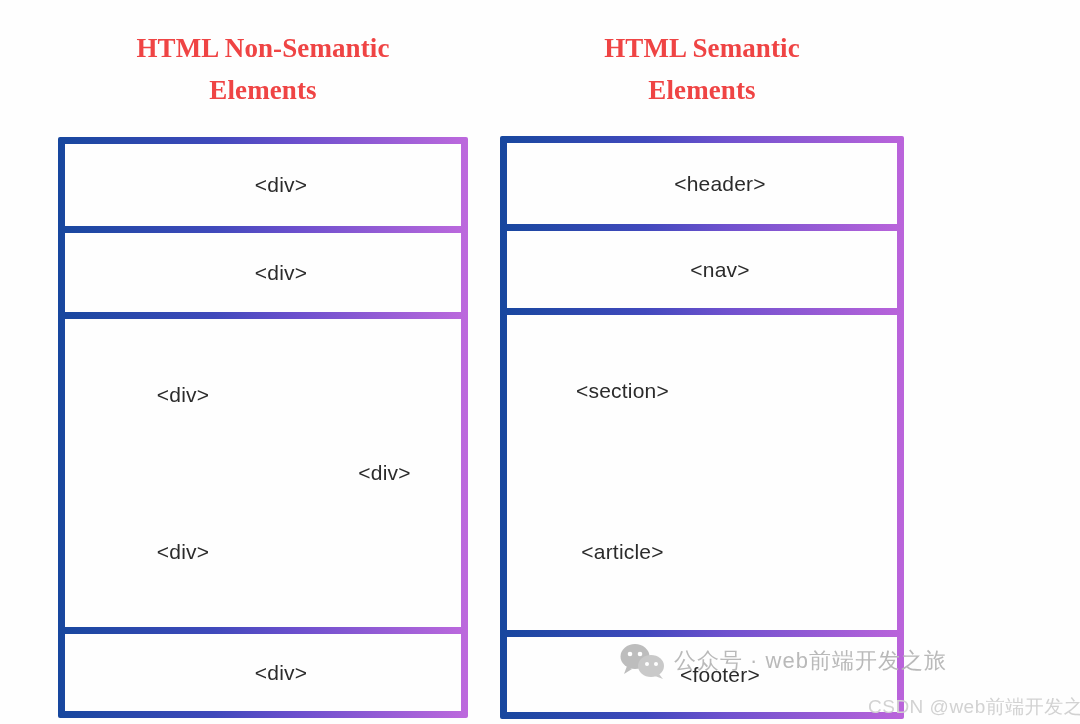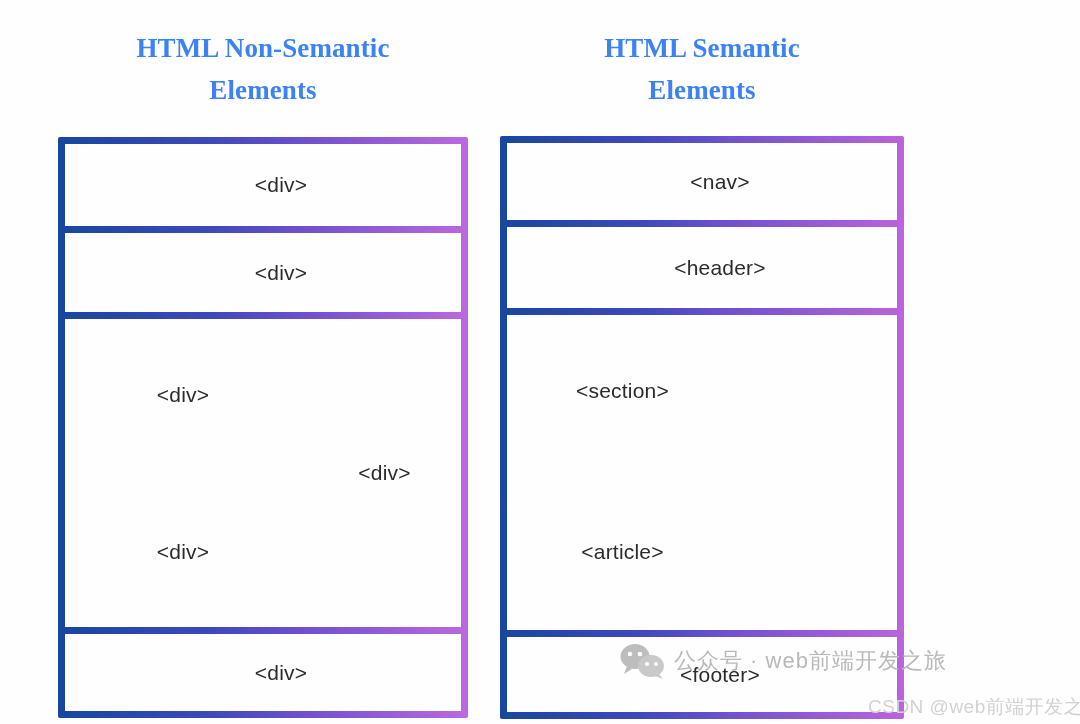--- a/index.html
+++ b/index.html
@@ -23,21 +23,21 @@
   }
 
   
   .title {
     position: absolute;
     text-align: center;
     font-family: "Liberation Serif", serif;
     font-weight: bold;
     font-size: 27px;
     line-height: 1.55;
-    color: #3b82f6;
+    color: #ef4444;
     letter-spacing: 0.1px;
     white-space: pre-line;
   }
   #title-left  { left: 60px;  top: 28px; width: 406px; }
   #title-right { left: 500px; top: 28px; width: 404px; }
 
   
   .diagram {
     position: absolute;
     box-sizing: border-box;
@@ -200,29 +200,29 @@
         </div>
       </div>
 
     </div>
   </div>
 
   <div id="diagram-right" class="diagram">
     <div id="frame-right" class="frame" style="background: linear-gradient(90deg, rgb(23, 71, 158) 0%, rgb(65, 73, 189) 36%, rgb(111, 81, 206) 56%, rgb(187, 100, 219) 100%);"></div>
     <div class="rows">
 
+      <div class="row" style="flex:0 0 81px;">
+        <div class="cell" style="flex:1;">
+          <span class="cell-label">&lt;header&gt;</span>
+        </div>
+      </div>
+
       <div class="row" style="flex:0 0 77px;">
         <div class="cell" style="flex:1;">
           <span class="cell-label">&lt;nav&gt;</span>
-        </div>
-      </div>
-
-      <div class="row" style="flex:0 0 81px;">
-        <div class="cell" style="flex:1;">
-          <span class="cell-label">&lt;header&gt;</span>
         </div>
       </div>
 
       <div class="row split" style="flex:0 0 315px;">
         <div class="split-left" style="flex:0 0 195px;">
           <div class="cell" style="flex:0 0 151px;">
             <span class="cell-label">&lt;section&gt;</span>
           </div>
           <div class="cell" style="flex:1;">
             <span class="cell-label">&lt;article&gt;</span>

